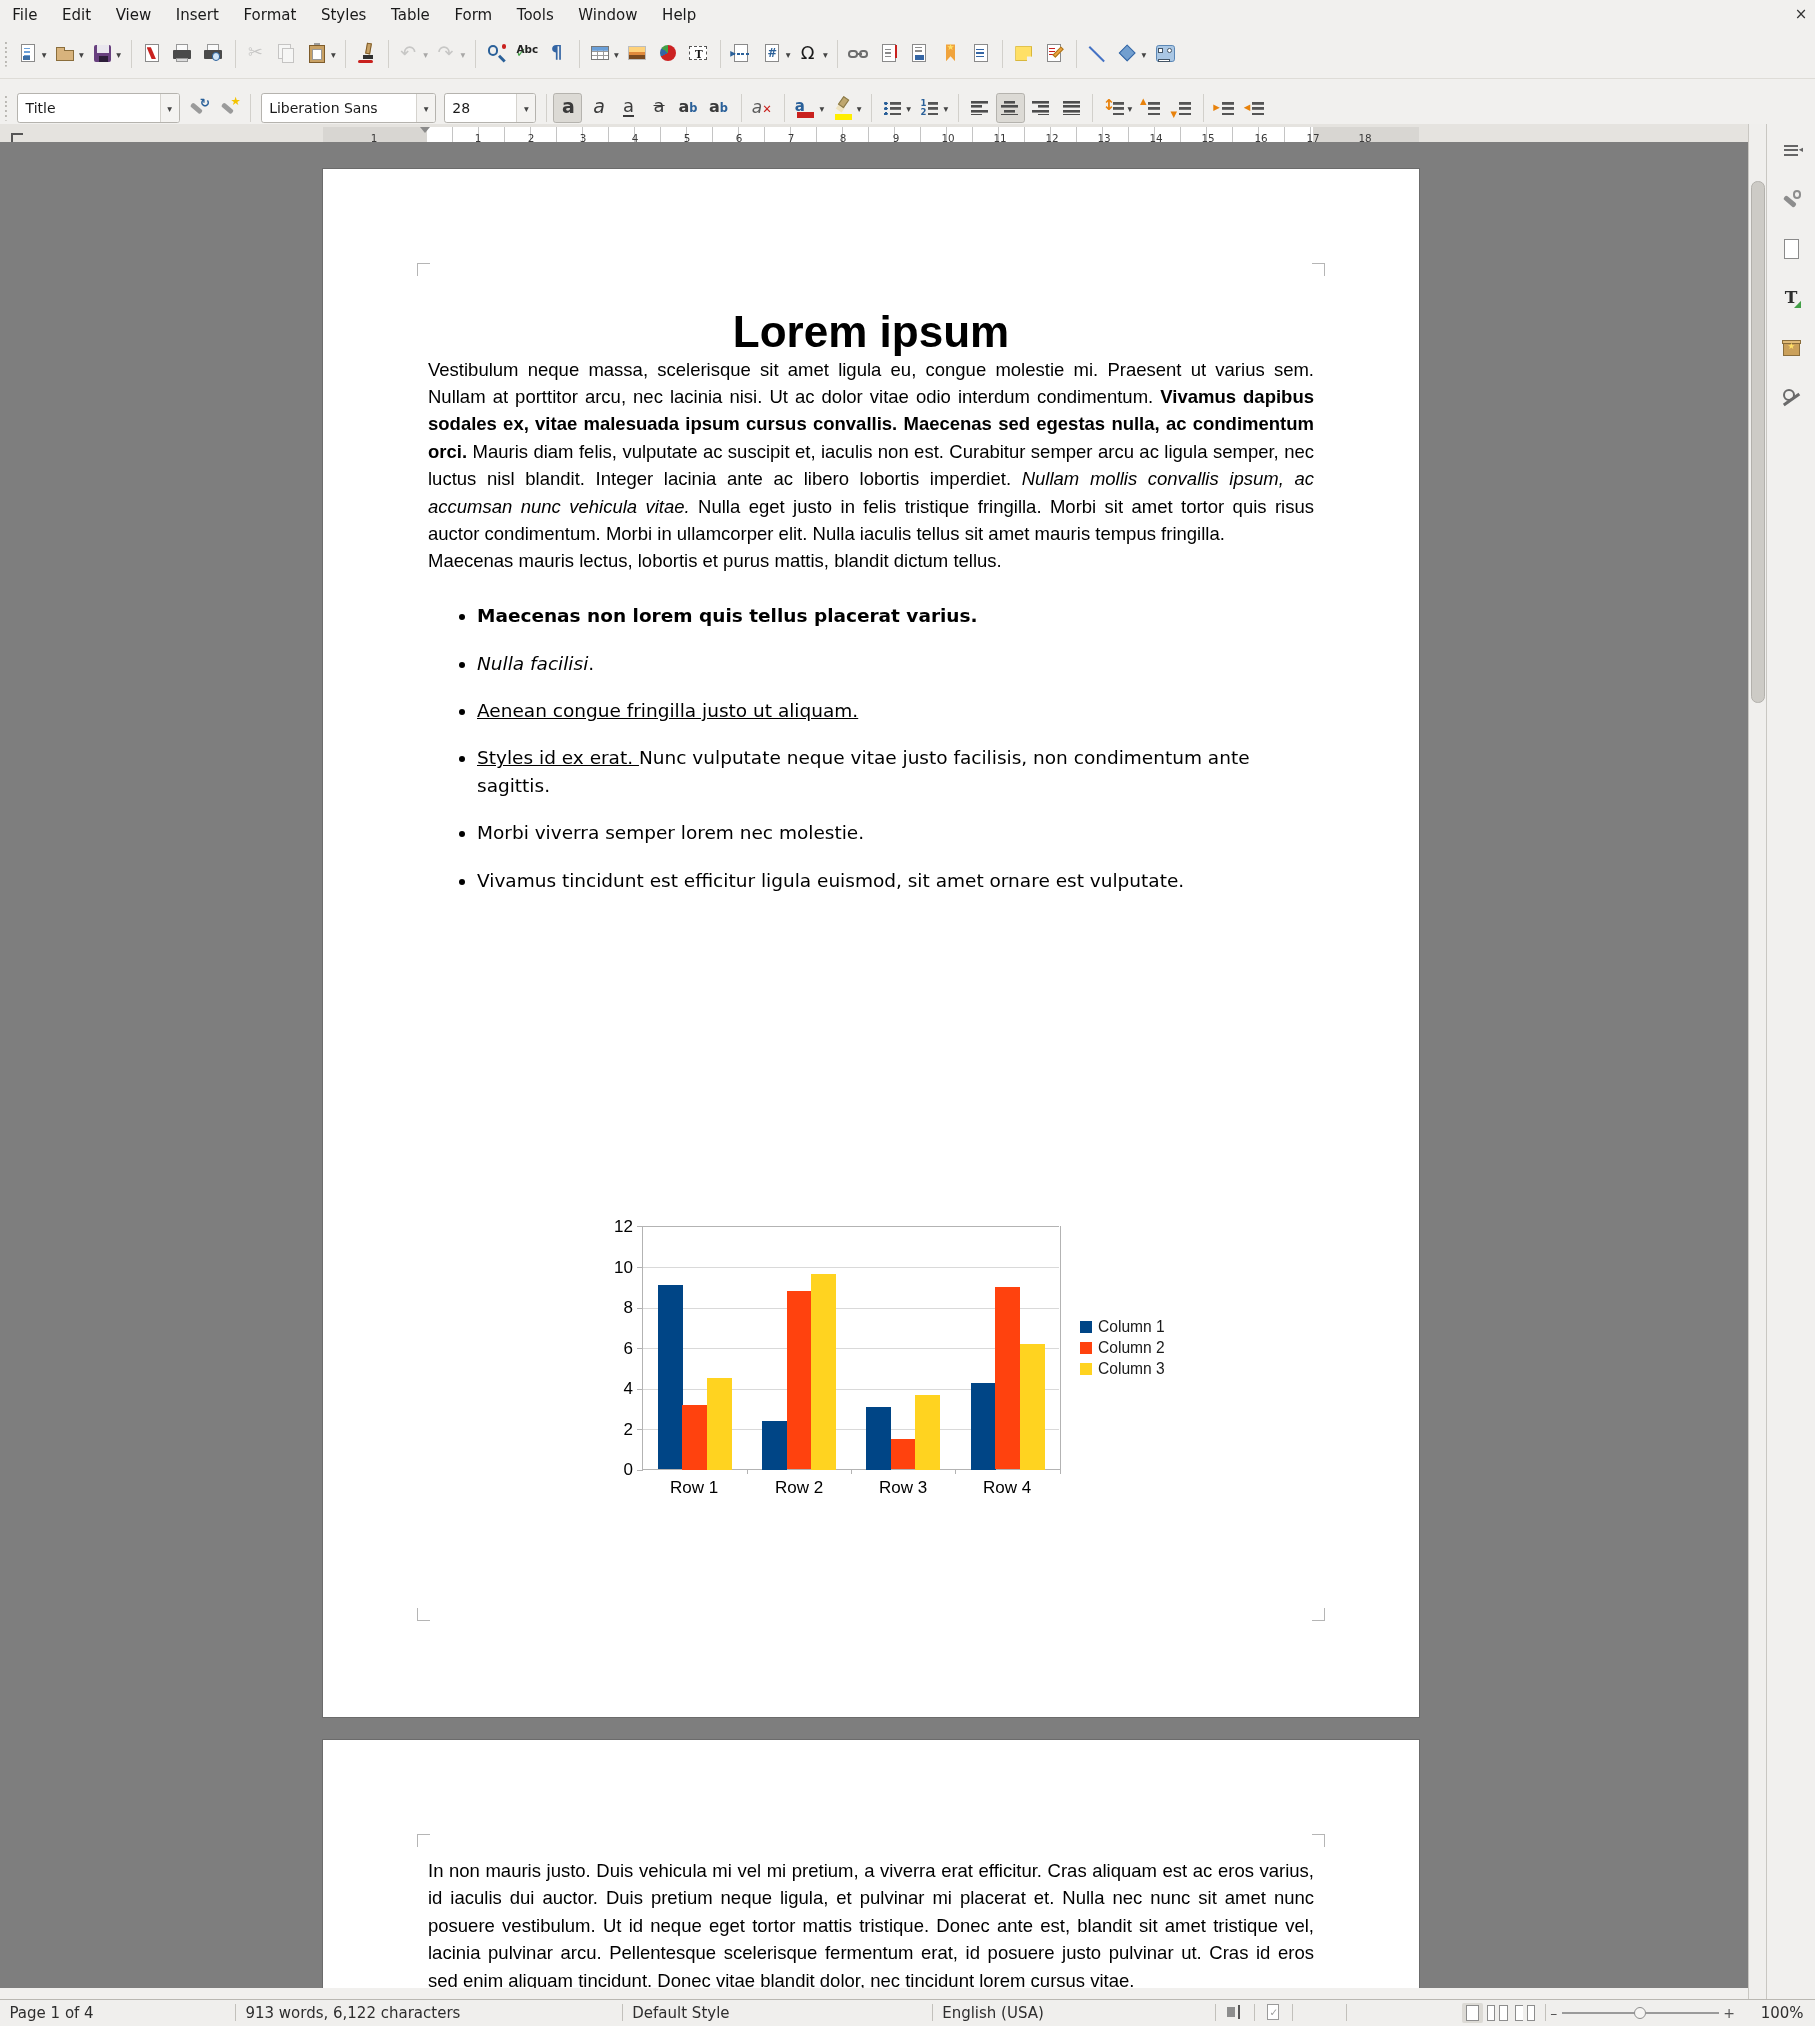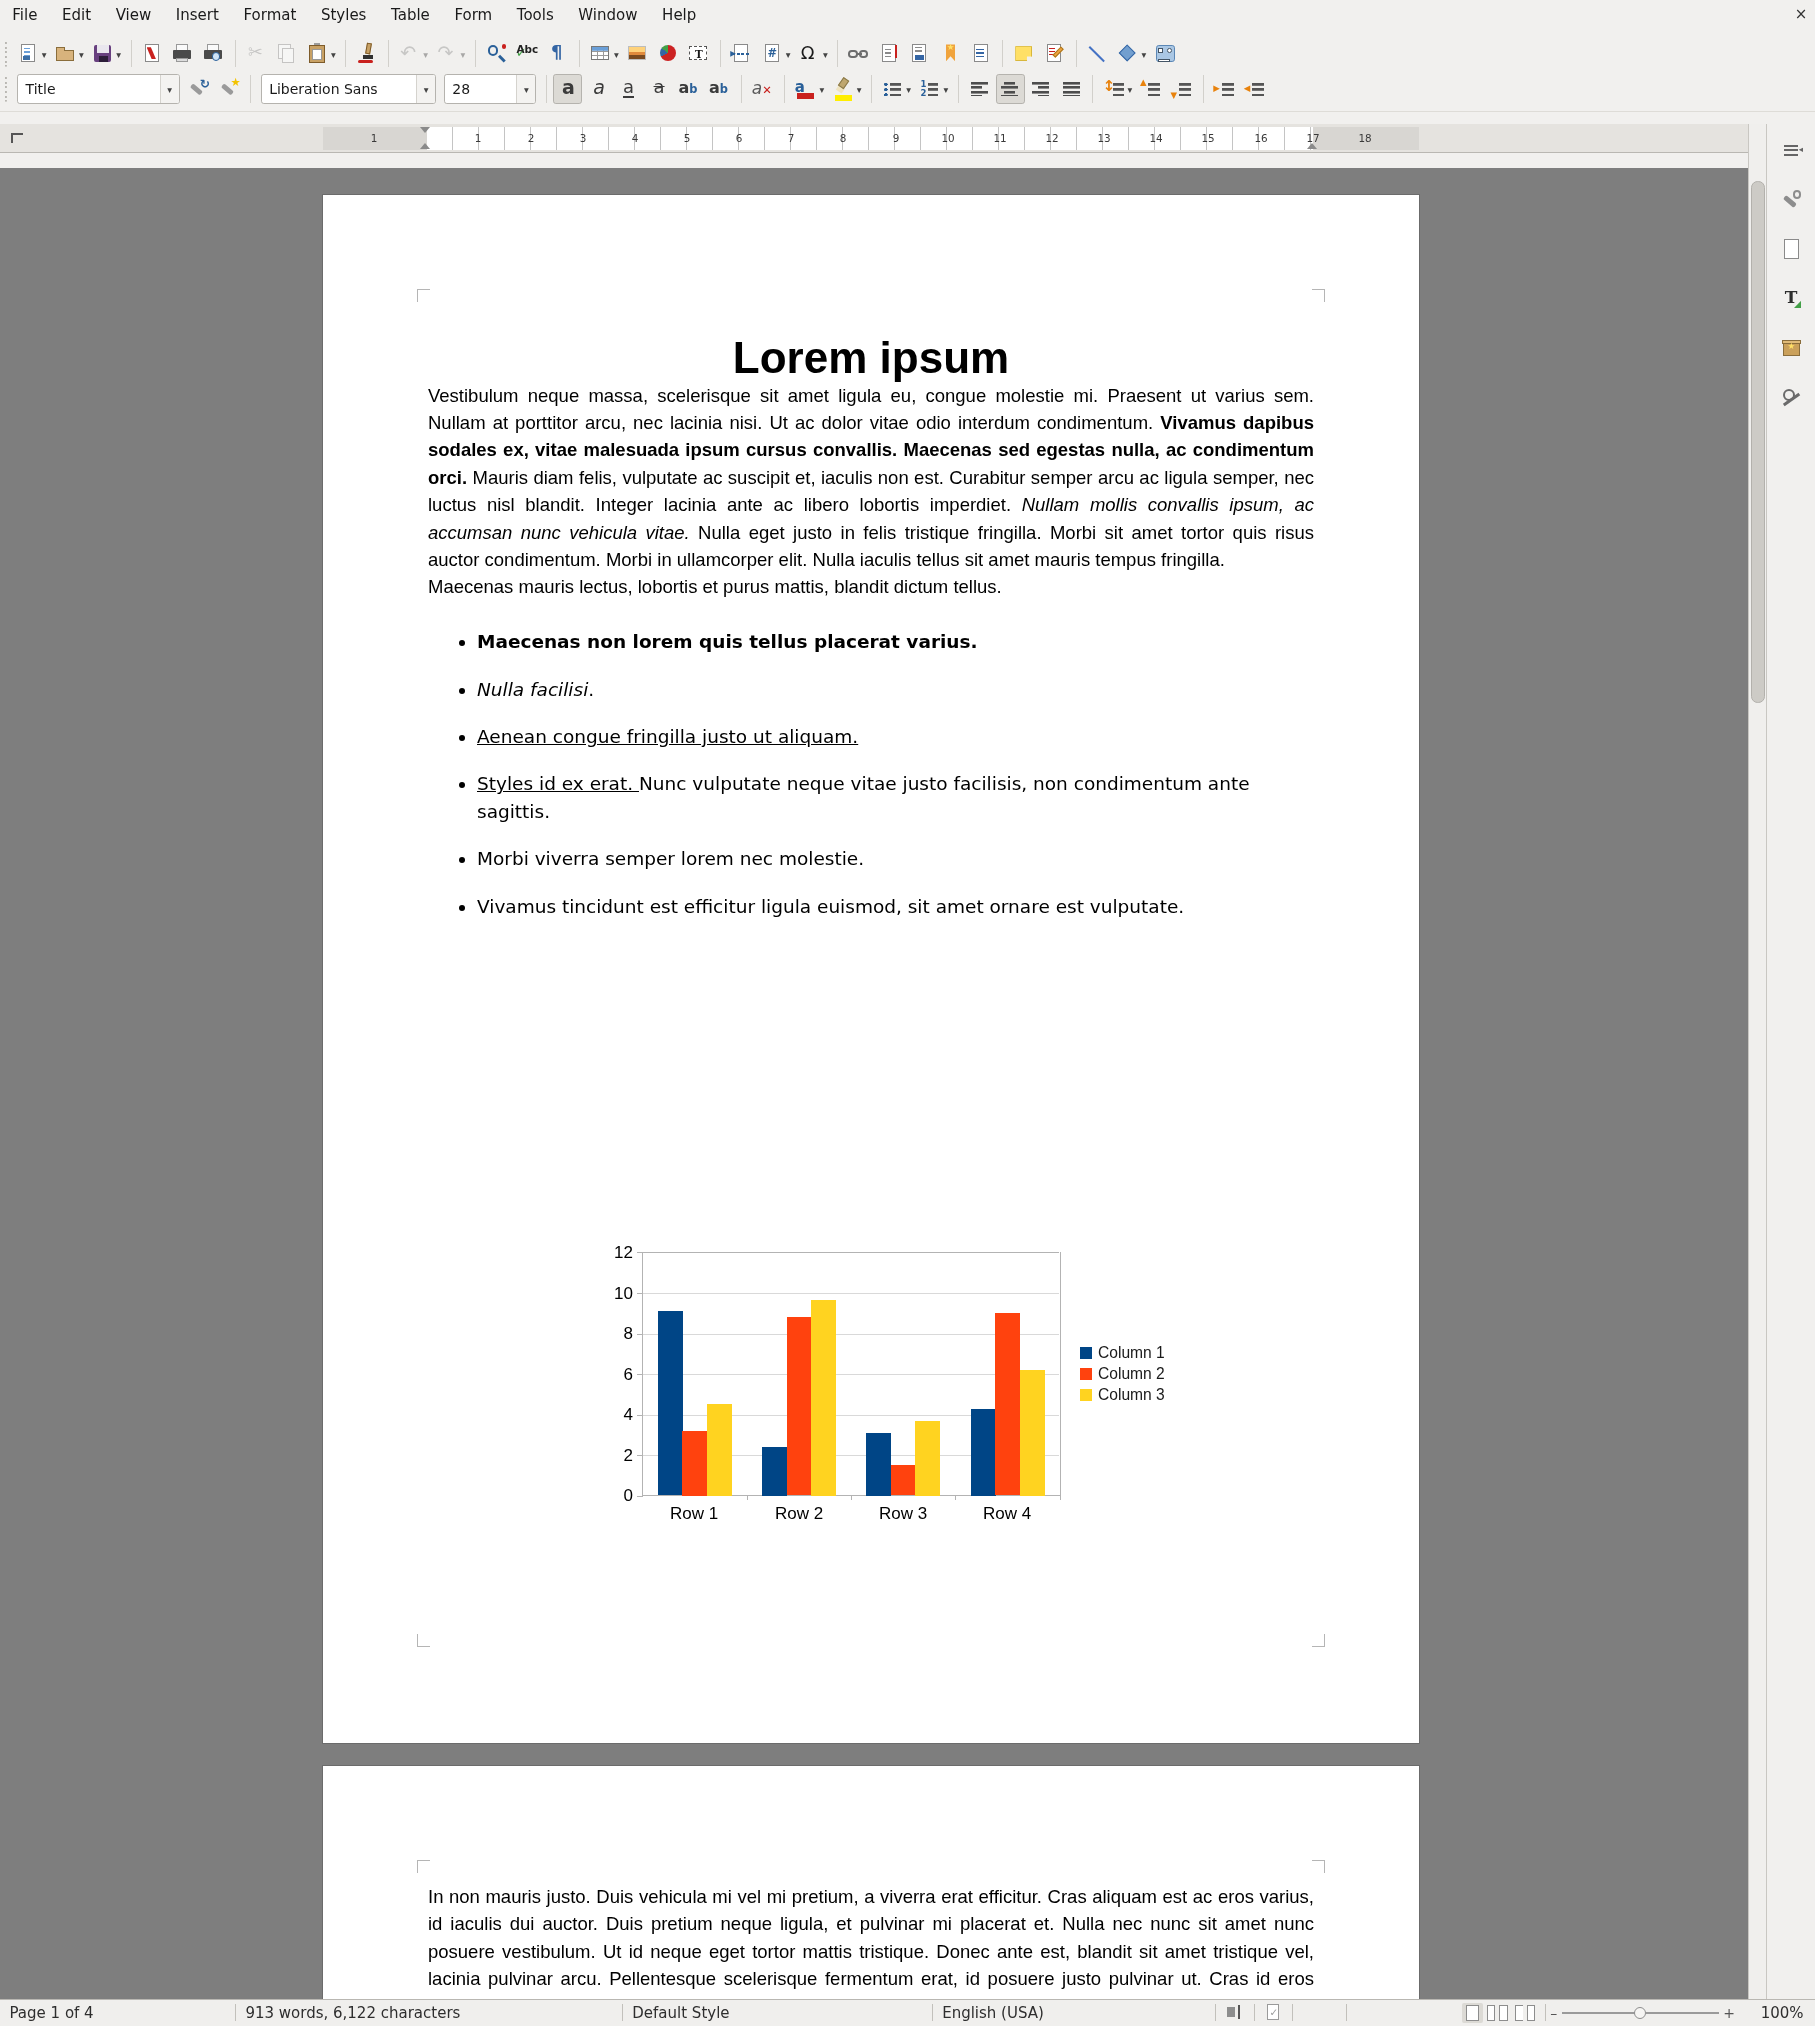--- a/index.html
+++ b/index.html
@@ -6,21 +6,21 @@
   #app{position:relative;width:1815px;height:2026px;background:#f1f0ee;overflow:hidden;
        font-family:"DejaVu Sans",sans-serif;color:#1a1a1a}
   
   .menubar{position:absolute;left:0;top:0;width:100%;height:30px;background:#f1f0ee;display:flex;align-items:center}
   .menu-items{display:flex;align-items:flex-end;height:100%}
   .menu-item{padding:0 12.3px;font-size:15px;line-height:30px;cursor:default}
   .winclose{position:absolute;right:7.6px;top:0;font-size:15px;color:#333;line-height:28px}
   
   .toolbar{position:absolute;left:0;width:100%;background:#f1f0ee;display:flex;align-items:center;border-bottom:0.9px solid #dedcd7}
   .tb1{top:30px;height:48px}
-  .tb2{top:67px;height:44px}
+  .tb2{top:86px;height:44px}
   .grip{width:6.6px;height:28px;margin:0 3.8px 0 2.8px;background:repeating-linear-gradient(#b9b7b2 0 1.9px,transparent 1.9px 4.7px) 1.9px 1.9px/1.9px 24.6px no-repeat}
   .tgroups{display:flex;align-items:center}
   .tsep{width:0.9px;height:28px;background:#d2d0cb;margin:0 5.7px}
   .tbtn{display:flex;align-items:center;padding:2.8px 1.9px;margin:0 0.9px;border:0.9px solid transparent;border-radius:2.8px}
   .tbtn.pressed{background:#dcdad5;border-color:#b5b3ae}
   .tbtn.disabled{opacity:.42;filter:grayscale(.8)}
   .dd{font-size:9.5px;color:#444;margin-left:1.9px}
   .combo{display:flex;align-items:center;height:28px;background:#fff;border:0.9px solid #b5b3ae;border-radius:2.8px;margin:0 3.8px;font-size:14px;padding-left:7.6px;justify-content:space-between;overflow:hidden;white-space:nowrap}
   .combo .dd{border-left:0.9px solid #d5d3ce;height:100%;display:flex;align-items:center;padding:0 6.6px;margin-left:5.7px;background:#f4f3f1}
   .style-combo{width:153px}.font-combo{width:166px}.size-combo{width:83px}
@@ -143,21 +143,21 @@
   .r-white{position:absolute;left:323px;top:2.8px;width:1096px;height:23px;background:#fff;
      background-image:repeating-linear-gradient(90deg,transparent 0 25px,#c4c4c4 25px 26px)}
   .r-ml{position:absolute;left:323px;top:2.8px;width:104px;height:23px;background:#d8d6d2}
   .r-mr{position:absolute;left:1313px;top:2.8px;width:106px;height:23px;background:#d8d6d2}
   .rnum{position:absolute;top:7.6px;font-size:10.4px;color:#3a3a3a;transform:translateX(-50%)}
   .ind{position:absolute;width:0;height:0;border-left:5.7px solid transparent;border-right:5.7px solid transparent}
   .ind.up{border-bottom:6.6px solid #8a8a8a;bottom:2.8px}
   .ind.down{border-top:6.6px solid #8a8a8a;top:2.8px}
   .tabsel{position:absolute;left:11.4px;top:8.5px;width:9.5px;height:8.5px;border-left:2.4px solid #555;border-top:2.4px solid #555}
   
-  .docarea{position:absolute;left:0;top:168px;width:1748px;height:1846px;background:#7e7e7e;overflow:hidden}
+  .docarea{position:absolute;left:0;top:142px;width:1748px;height:1846px;background:#7e7e7e;overflow:hidden}
   .page{position:absolute;left:323px;width:1096px;background:#fff;box-shadow:0 0 0 0.9px #6a6a6a}
   .p1{top:26.5px;height:1548px}
   .p2{top:1598px;height:662px}
   .cmark{position:absolute;width:12.3px;height:12.3px}
   .cm-tl{border-left:1.4px solid #b5b5b5;border-top:1.4px solid #b5b5b5}
   .cm-tr{border-right:1.4px solid #b5b5b5;border-top:1.4px solid #b5b5b5}
   .cm-bl{border-left:1.4px solid #b5b5b5;border-bottom:1.4px solid #b5b5b5}
   .cm-br{border-right:1.4px solid #b5b5b5;border-bottom:1.4px solid #b5b5b5}
   .inner{position:absolute;left:105px;right:105px;top:104px;color:#000}
   h1.doctitle{margin:34px 0 0;font:700 44px/49px "Liberation Sans",sans-serif;text-align:center}

